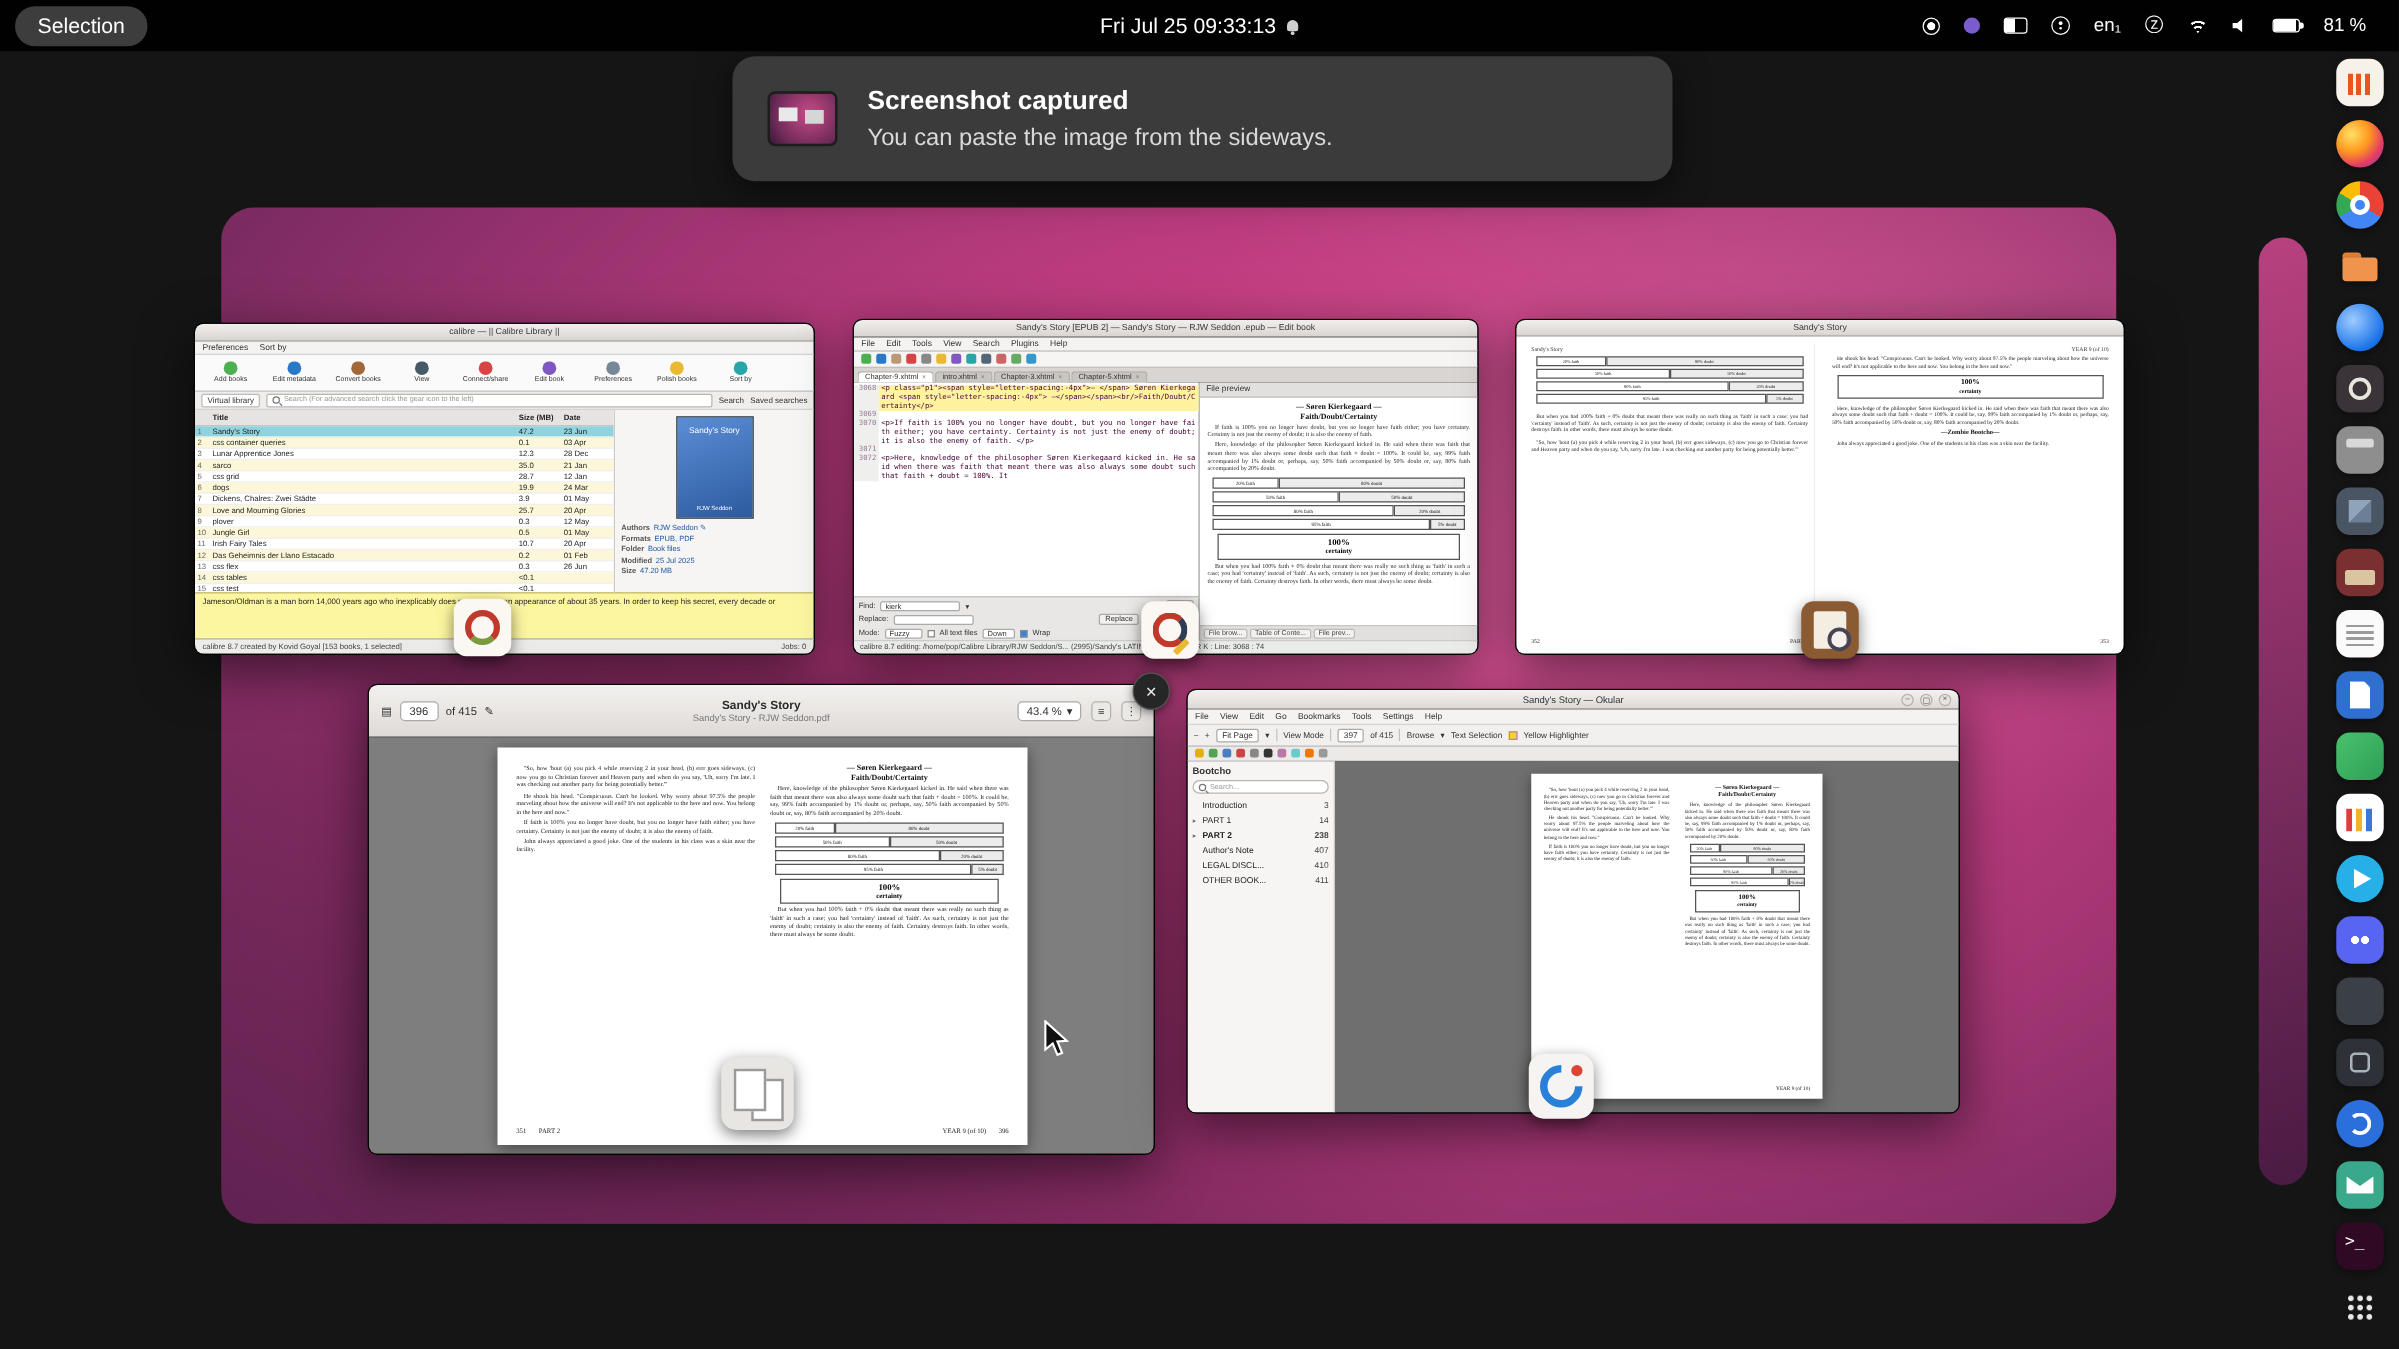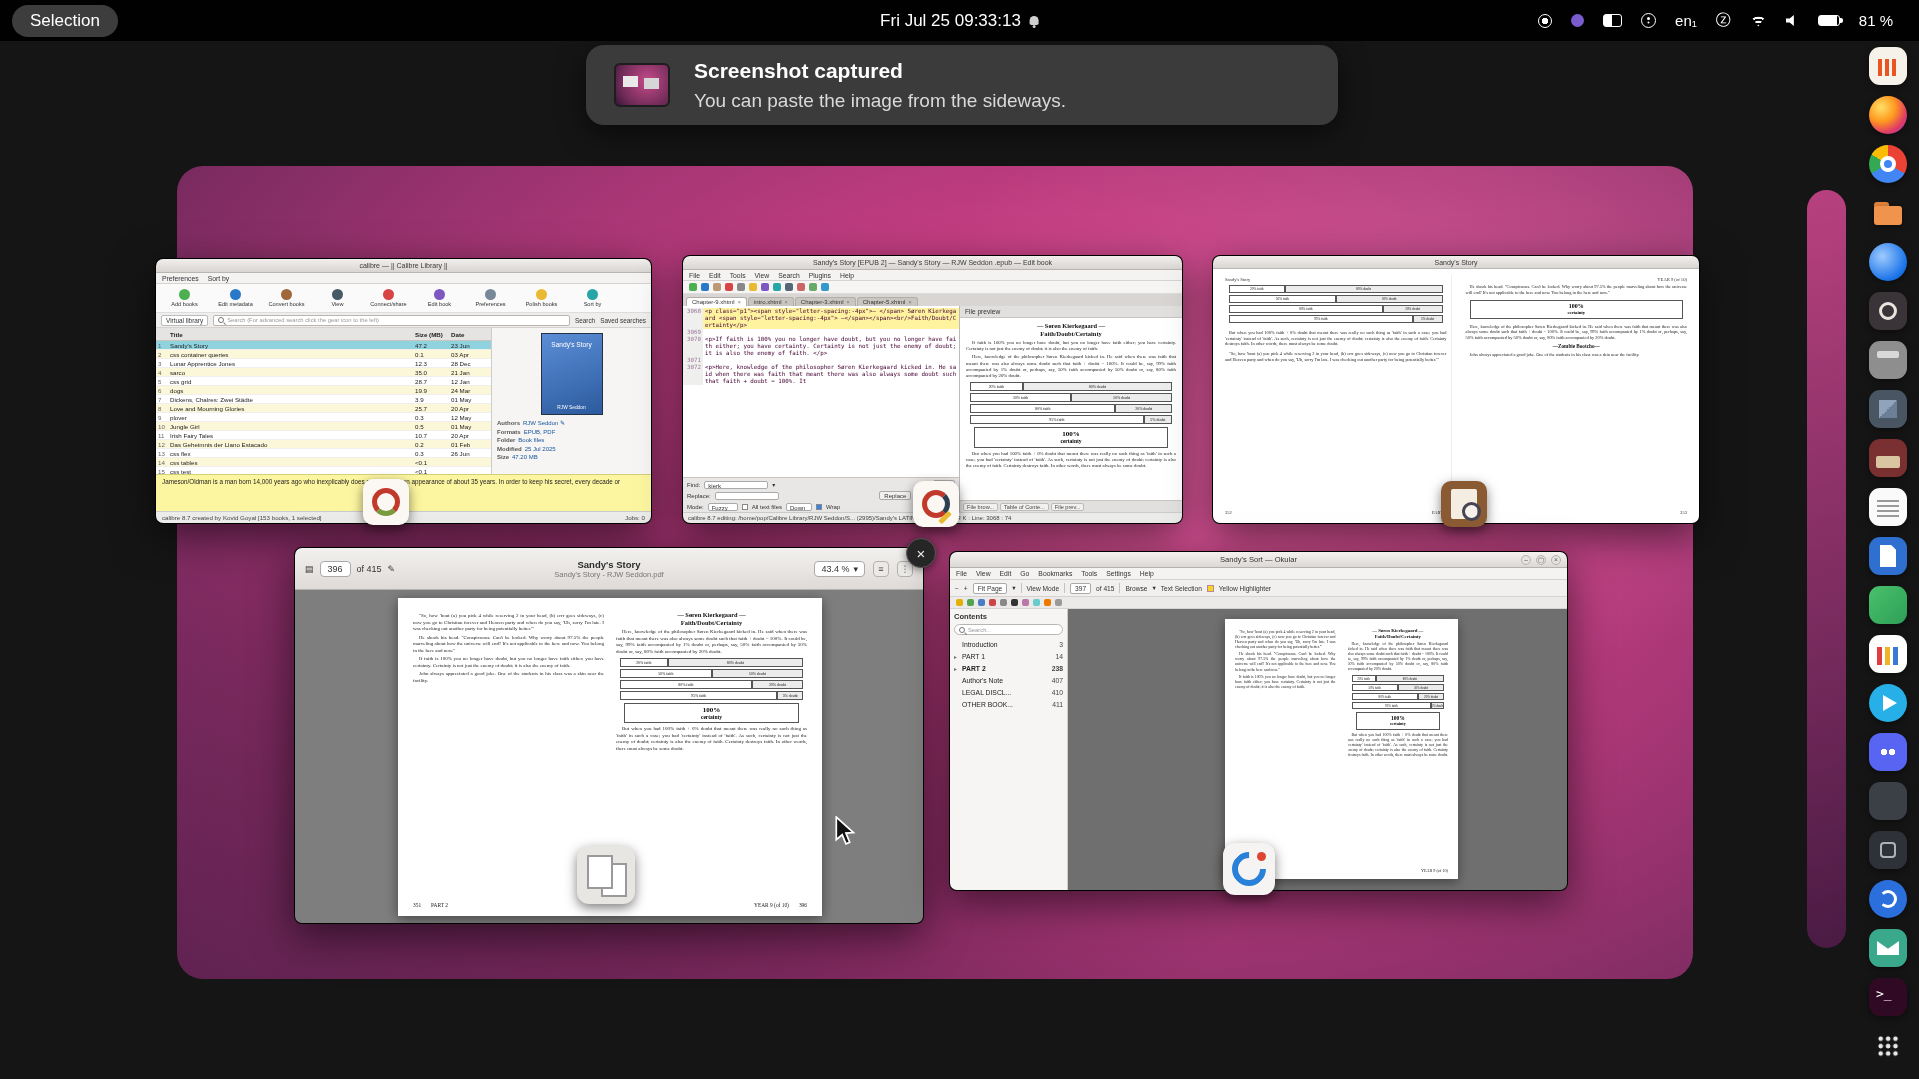--- a/index.html
+++ b/index.html
@@ -19,21 +19,21 @@
 .appdot{width:13px;height:13px;border-radius:50%;background:#7b5ccf}
 .tiles{width:19px;height:13px;border:1.5px solid #fff;border-radius:3px;background:linear-gradient(90deg,#fff 0 48%,transparent 48%)}
 .a11y{width:15px;height:15px;border:1.5px solid #fff;border-radius:50%;position:relative}
 .a11y::after{content:"";position:absolute;left:4.5px;top:2.5px;width:3px;height:3px;border-radius:50%;background:#fff;box-shadow:0 4px 0 -0.5px #fff}
 .wifi{width:17px;height:12px;background:radial-gradient(circle at 50% 100%,#fff 0 2px,transparent 2.6px),radial-gradient(circle at 50% 100%,transparent 0 4.5px,#fff 4.5px 6px,transparent 6.6px),radial-gradient(circle at 50% 100%,transparent 0 8.5px,#fff 8.5px 10px,transparent 10.6px);clip-path:polygon(50% 100%,0 0,100% 0)}
 .vol{width:13px;height:12px;background:#fff;clip-path:polygon(0 33%,30% 33%,62% 4%,62% 96%,30% 67%,0 67%)}
 .batt{width:22px;height:11px;border:1.5px solid #fff;border-radius:3px;position:relative;background:linear-gradient(90deg,#fff 0 88%,transparent 88%)}
 .batt::after{content:"";position:absolute;right:-4px;top:2px;width:2.5px;height:5px;background:#fff;border-radius:0 2px 2px 0}
 
 
-#toast{position:absolute;left:586px;top:45px;width:752px;height:80px;background:#3b3b3b;border-radius:18px;display:flex;align-items:center;gap:24px;padding:0 28px;z-index:80;box-shadow:0 8px 28px rgba(0,0,0,.55)}
+#toast{position:absolute;left:586px;top:45px;width:752px;height:100px;background:#3b3b3b;border-radius:18px;display:flex;align-items:center;gap:24px;padding:0 28px;z-index:80;box-shadow:0 8px 28px rgba(0,0,0,.55)}
 .ticon{width:56px;height:44px;border-radius:6px;background:radial-gradient(circle at 60% 40%,#c74b8a,#6d2a56 70%,#39173a);border:2px solid #1d1d1d;position:relative;flex:none}
 .ticon::after{content:"";position:absolute;left:7px;top:11px;width:15px;height:11px;background:#e9e9e9;box-shadow:21px 2px 0 #d6d6d6}
 .toast-title{font-size:21px;font-weight:700;color:#fff;margin-bottom:7px}
 .toast-body{font-size:19px;color:#d9d9d9}
 
 
 #workspace{position:absolute;left:177px;top:166px;width:1516px;height:813px;border-radius:26px;overflow:hidden;background:radial-gradient(115% 135% at 62% 38%,#e2559b 0%,#c53e83 22%,#a03472 42%,#762a5e 62%,#4e1d49 82%,#331539 100%)}
 #workspace::after{content:"";position:absolute;inset:0;background:radial-gradient(60% 80% at 30% 75%,rgba(40,10,40,.45),transparent 70%),radial-gradient(50% 60% at 85% 20%,rgba(255,190,220,.18),transparent 70%)}
 #ws-next{position:absolute;left:1807px;top:190px;width:39px;height:758px;border-radius:20px;background:linear-gradient(165deg,#b8417f,#7c2c60 55%,#4a1b44)}
 
@@ -738,21 +738,21 @@
           </div>
       </div>
     </div>
   </div>
   <div class="ov-close">
       <span>×</span>
     </div>
 
   <div class="win w-ok">
     <div class="ok-tbar" style="position:relative">
-      <span class="ttl">Sandy's Sort — Okular</span>
+      <span class="ttl">Sandy's Story — Okular</span>
       <span class="wbtns">
           <span>–</span>
           <span>▢</span>
           <span>×</span>
         </span>
     </div>
     <div class="mrow ok-menu">
       <span>File</span>
       <span>View</span>
       <span>Edit</span>
@@ -786,21 +786,21 @@
         <i></i>
         <i></i>
         <i></i>
         <i></i>
         <i></i>
         <i></i>
         <i></i>
       </div>
     <div class="ok-body">
       <div class="ok-side">
-        <div class="ok-side-title">Contents</div>
+        <div class="ok-side-title">Bootcho</div>
         <div class="ok-search">
             <i class="mag"></i>
             <span class="ph">Search...</span>
           </div>
         <div class="tocrow">
             <span class="ex"></span>
             <span class="lb">Introduction</span>
             <span class="pn">3</span>
           </div>
         <div class="tocrow">

